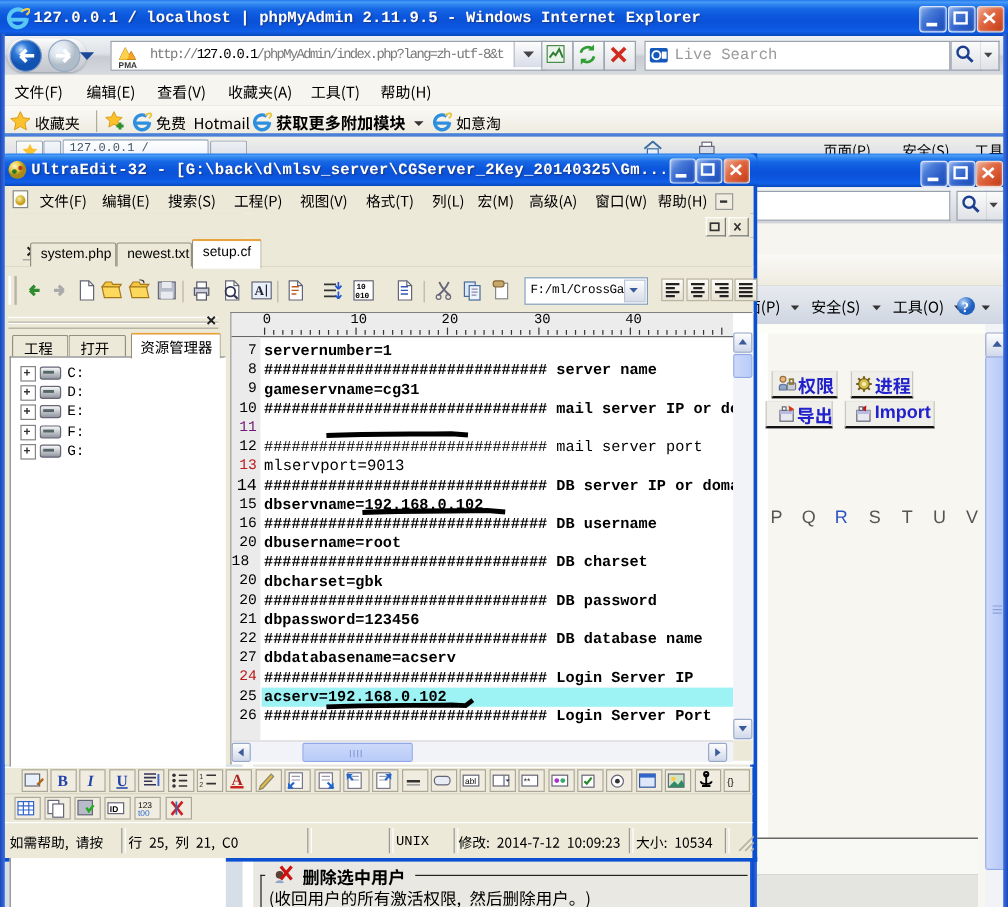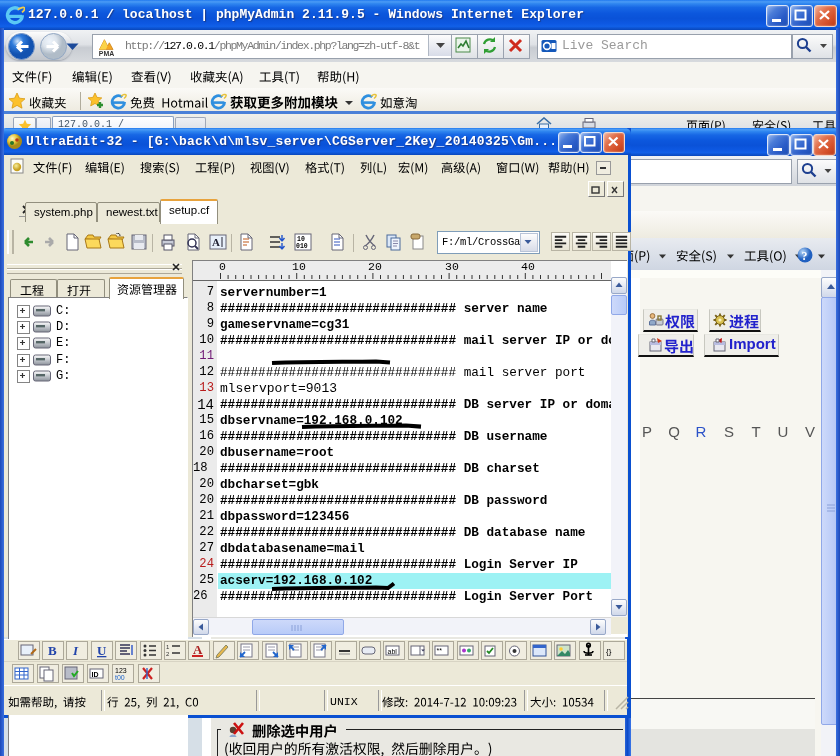--- a/index.html
+++ b/index.html
@@ -942,26 +942,26 @@
 <div class="abs mono" style="left:27px;top:200px;font-size:12.7px;font-weight:bold;color:#000;white-space:pre;width:391px;overflow:hidden;letter-spacing:0px">############################### DB charset</div>
 <div class="abs mono" style="left:0;top:216px;width:21px;font-size:12.2px;color:#000;text-align:right;white-space:pre">20</div>
 <div class="abs mono" style="left:27px;top:216px;font-size:12.7px;font-weight:bold;color:#000;white-space:pre;width:391px;overflow:hidden;letter-spacing:0px">dbcharset=gbk</div>
 <div class="abs mono" style="left:0;top:232px;width:21px;font-size:12.2px;color:#000;text-align:right;white-space:pre">20</div>
 <div class="abs mono" style="left:27px;top:232px;font-size:12.7px;font-weight:bold;color:#000;white-space:pre;width:391px;overflow:hidden;letter-spacing:0px">############################### DB password</div>
 <div class="abs mono" style="left:0;top:248px;width:21px;font-size:12.2px;color:#000;text-align:right;white-space:pre">21</div>
 <div class="abs mono" style="left:27px;top:248px;font-size:12.7px;font-weight:bold;color:#000;white-space:pre;width:391px;overflow:hidden;letter-spacing:0px">dbpassword=123456</div>
 <div class="abs mono" style="left:0;top:264px;width:21px;font-size:12.2px;color:#000;text-align:right;white-space:pre">22</div>
 <div class="abs mono" style="left:27px;top:264px;font-size:12.7px;font-weight:bold;color:#000;white-space:pre;width:391px;overflow:hidden;letter-spacing:0px">############################### DB database name</div>
 <div class="abs mono" style="left:0;top:280px;width:21px;font-size:12.2px;color:#000;text-align:right;white-space:pre">27</div>
-<div class="abs mono" style="left:27px;top:280px;font-size:12.7px;font-weight:bold;color:#000;white-space:pre;width:391px;overflow:hidden;letter-spacing:0px">dbdatabasename=mail</div>
+<div class="abs mono" style="left:27px;top:280px;font-size:12.7px;font-weight:bold;color:#000;white-space:pre;width:391px;overflow:hidden;letter-spacing:0px">dbdatabasename=acserv</div>
 <div class="abs mono" style="left:0;top:296px;width:21px;font-size:12.2px;color:#b91c1c;text-align:right;white-space:pre">24</div>
 <div class="abs mono" style="left:27px;top:296px;font-size:12.7px;font-weight:bold;color:#000;white-space:pre;width:391px;overflow:hidden;letter-spacing:0px">############################### Login Server IP</div>
 <div class="abs mono" style="left:0;top:312px;width:21px;font-size:12.2px;color:#000;text-align:right;white-space:pre">25</div>
 <div class="abs mono" style="left:27px;top:312px;font-size:12.7px;font-weight:bold;color:#000;white-space:pre;width:391px;overflow:hidden;letter-spacing:0px">acserv=192.168.0.102</div>
-<div class="abs mono" style="left:0;top:328px;width:21px;font-size:12.2px;color:#000;text-align:left;white-space:pre">26</div>
+<div class="abs mono" style="left:0;top:328px;width:21px;font-size:12.2px;color:#000;text-align:right;white-space:pre">26</div>
 <div class="abs mono" style="left:27px;top:328px;font-size:12.7px;font-weight:bold;color:#000;white-space:pre;width:391px;overflow:hidden;letter-spacing:0px">############################### Login Server Port</div>
 <svg class="abs" style="left:0;top:0" width="418" height="356" viewBox="0 0 418 356">
         <path d="M79 102 C 115 100.3, 150 101, 183 100.5 L197 101.5" stroke="#000" stroke-width="4.2" fill="none"></path>
         <path d="M109 166 C 145 164.3, 185 165, 213 164.5 L228 165.7" stroke="#000" stroke-width="4.2" fill="none"></path>
         <path d="M79 328 C 115 326.5, 150 327.1, 183 326.5 L195 327 L201 322.5" stroke="#000" stroke-width="4.0" fill="none"></path>
       </svg>
 <div class="abs" style="left:418px;top:0;width:16px;height:16px;background:#fff"></div>
 <div class="abs" style="left:418px;top:16px;width:16px;height:340px;background:#f2f3f9;">
         <div class="abs" style="left:0;top:0;width:16px;height:17px;background:linear-gradient(180deg,#fdfdfd,#d0d8ea);border:1px solid #98a8c8;border-radius:2px;box-sizing:border-box"><svg width="14" height="15">
             <path d="M3.5 9l3.5-4.5L10.5 9z" fill="#3a5a9a"></path>

